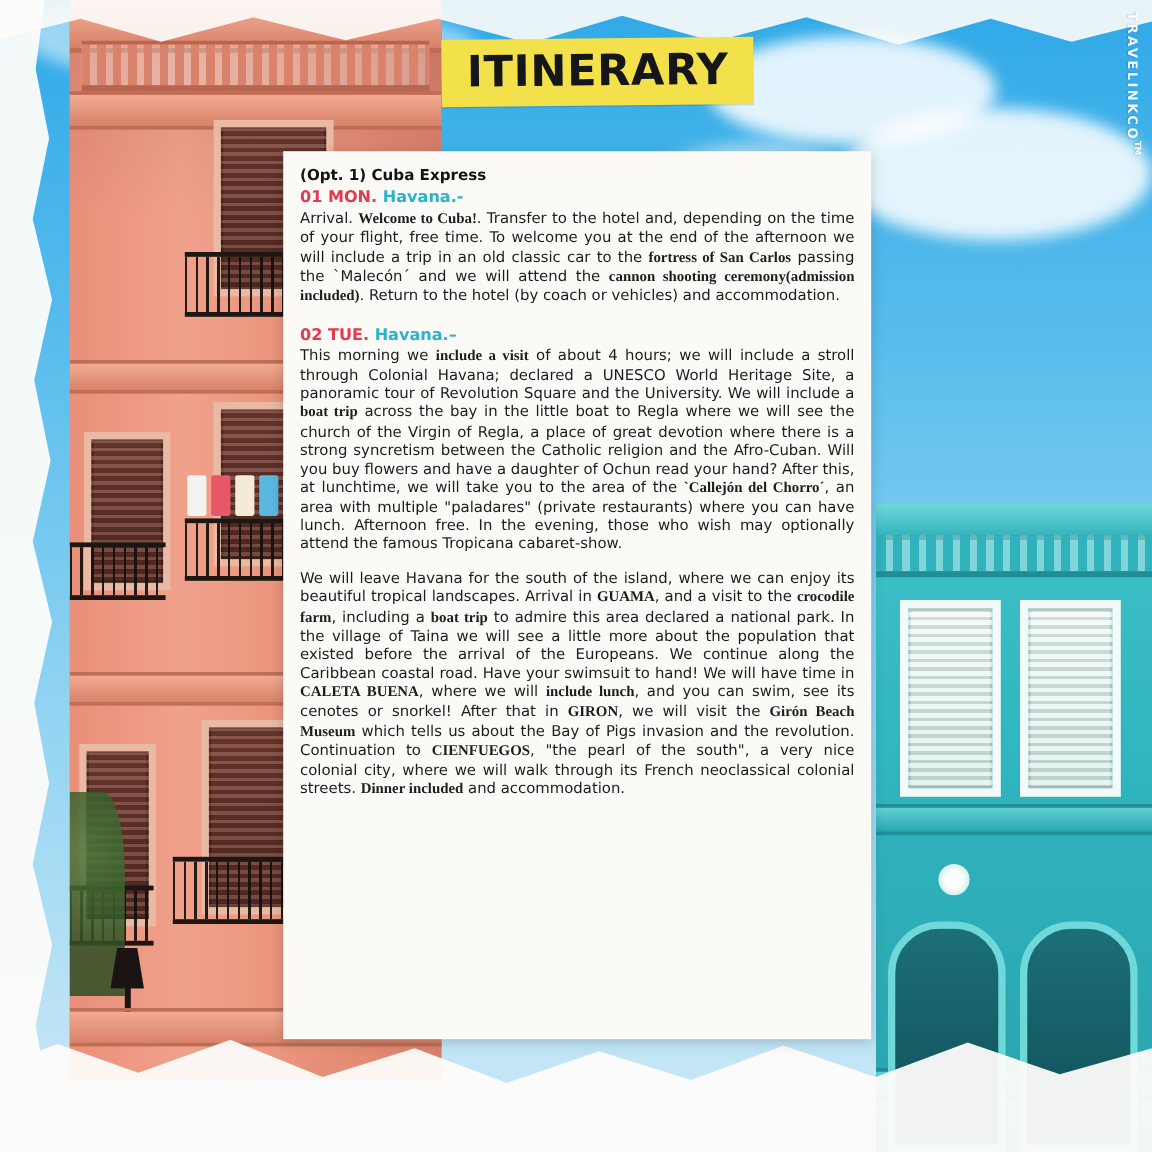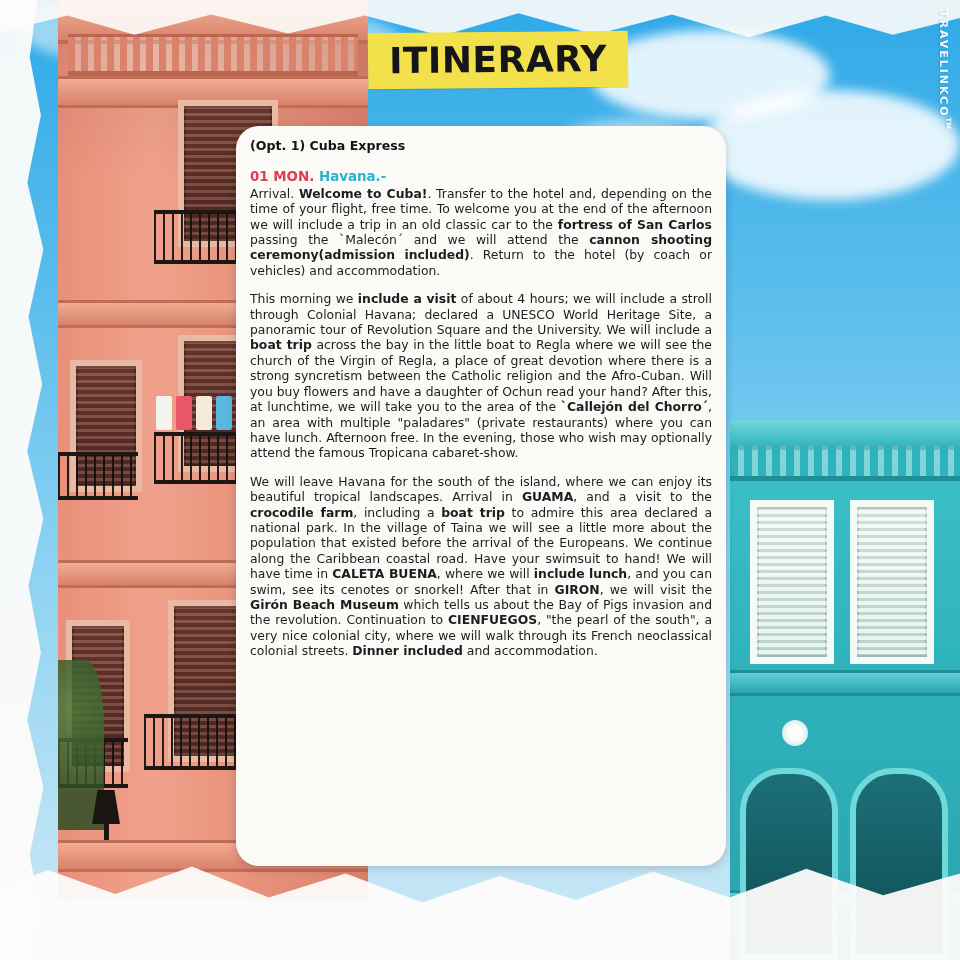--- a/index.html
+++ b/index.html
@@ -268,46 +268,45 @@
     position: absolute;
     left: 236px;
     top: 126px;
     width: 490px;
     height: 740px;
     background: #fbfaf7;
     padding: 12px 14px 10px 14px;
     box-sizing: border-box;
     box-shadow: 0 2px 10px rgba(0,0,0,0.18);
     overflow: hidden;
-    border-radius: 23px;
   }
   .card-inner {
     font-family: "DejaVu Sans", sans-serif;
     font-size: 12.4px;
     line-height: 15.4px;
     color: #1d1d1f;
     text-align: justify;
   }
   .opt-line {
     font-weight: bold;
     font-size: 12.6px;
     color: #121214;
     margin-bottom: 1px;
   }
   .day-head {
-    margin-top: 16px;
+    margin-top: 4px;
     margin-bottom: 1px;
     font-size: 13.4px;
     font-weight: bold;
   }
   .day-num { color: #e23a50; }
   .day-place { color: #2bb3c9; }
   .para { margin: 0 0 0 0; }
   .gap { height: 13px; }
-  b { font-weight: bold; }
+  b { font-weight: bold; font-family: Liberation Serif, serif; }
 </style>
 </head>
 <body>
 
 <div id="page">
 
   <div class="bg-sky">
     <div class="cloud c1"></div>
     <div class="cloud c2"></div>
     <div class="cloud c3"></div>
@@ -400,20 +399,24 @@
       <div class="opt-line">(Opt. 1) Cuba Express</div>
 
       <div class="day-head">
         <span class="day-num">01 MON.</span>
         <span class="day-place">Havana.-</span>
       </div>
       <div class="para">Arrival. <b>Welcome to Cuba!</b>. Transfer to the hotel and, depending on the time of your flight, free time. To welcome you at the end of the afternoon we will include a trip in an old classic car to the <b>fortress of San Carlos</b> passing the `Malecón´ and we will attend the <b>cannon shooting ceremony(admission included)</b>. Return to the hotel (by coach or vehicles) and accommodation.</div>
 
       <div class="gap"></div>
 
+      <div class="day-head">
+        <span class="day-num">02 TUE.</span>
+        <span class="day-place">Havana.–</span>
+      </div>
       <div class="para">This morning we <b>include a visit</b> of about 4 hours; we will include a stroll through Colonial Havana; declared a UNESCO World Heritage Site, a panoramic tour of Revolution Square and the University. We will include a <b>boat trip</b> across the bay in the little boat to Regla where we will see the church of the Virgin of Regla, a place of great devotion where there is a strong syncretism between the Catholic religion and the Afro-Cuban. Will you buy flowers and have a daughter of Ochun read your hand? After this, at lunchtime, we will take you to the area of the <b>`Callejón del Chorro´</b>, an area with multiple "paladares" (private restaurants) where you can have lunch. Afternoon free. In the evening, those who wish may optionally attend the famous Tropicana cabaret-show.</div>
 
       <div class="gap"></div>
 
       <div class="para">We will leave Havana for the south of the island, where we can enjoy its beautiful tropical landscapes. Arrival in <b>GUAMA</b>, and a visit to the <b>crocodile farm</b>, including a <b>boat trip</b> to admire this area declared a national park. In the village of Taina we will see a little more about the population that existed before the arrival of the Europeans. We continue along the Caribbean coastal road. Have your swimsuit to hand! We will have time in <b>CALETA BUENA</b>, where we will <b>include lunch</b>, and you can swim, see its cenotes or snorkel! After that in <b>GIRON</b>, we will visit the <b>Girón Beach Museum</b> which tells us about the Bay of Pigs invasion and the revolution. Continuation to <b>CIENFUEGOS</b>, "the pearl of the south", a very nice colonial city, where we will walk through its French neoclassical colonial streets. <b>Dinner included</b> and accommodation.</div>
 
     </div>
   </div>
 
 </div>

